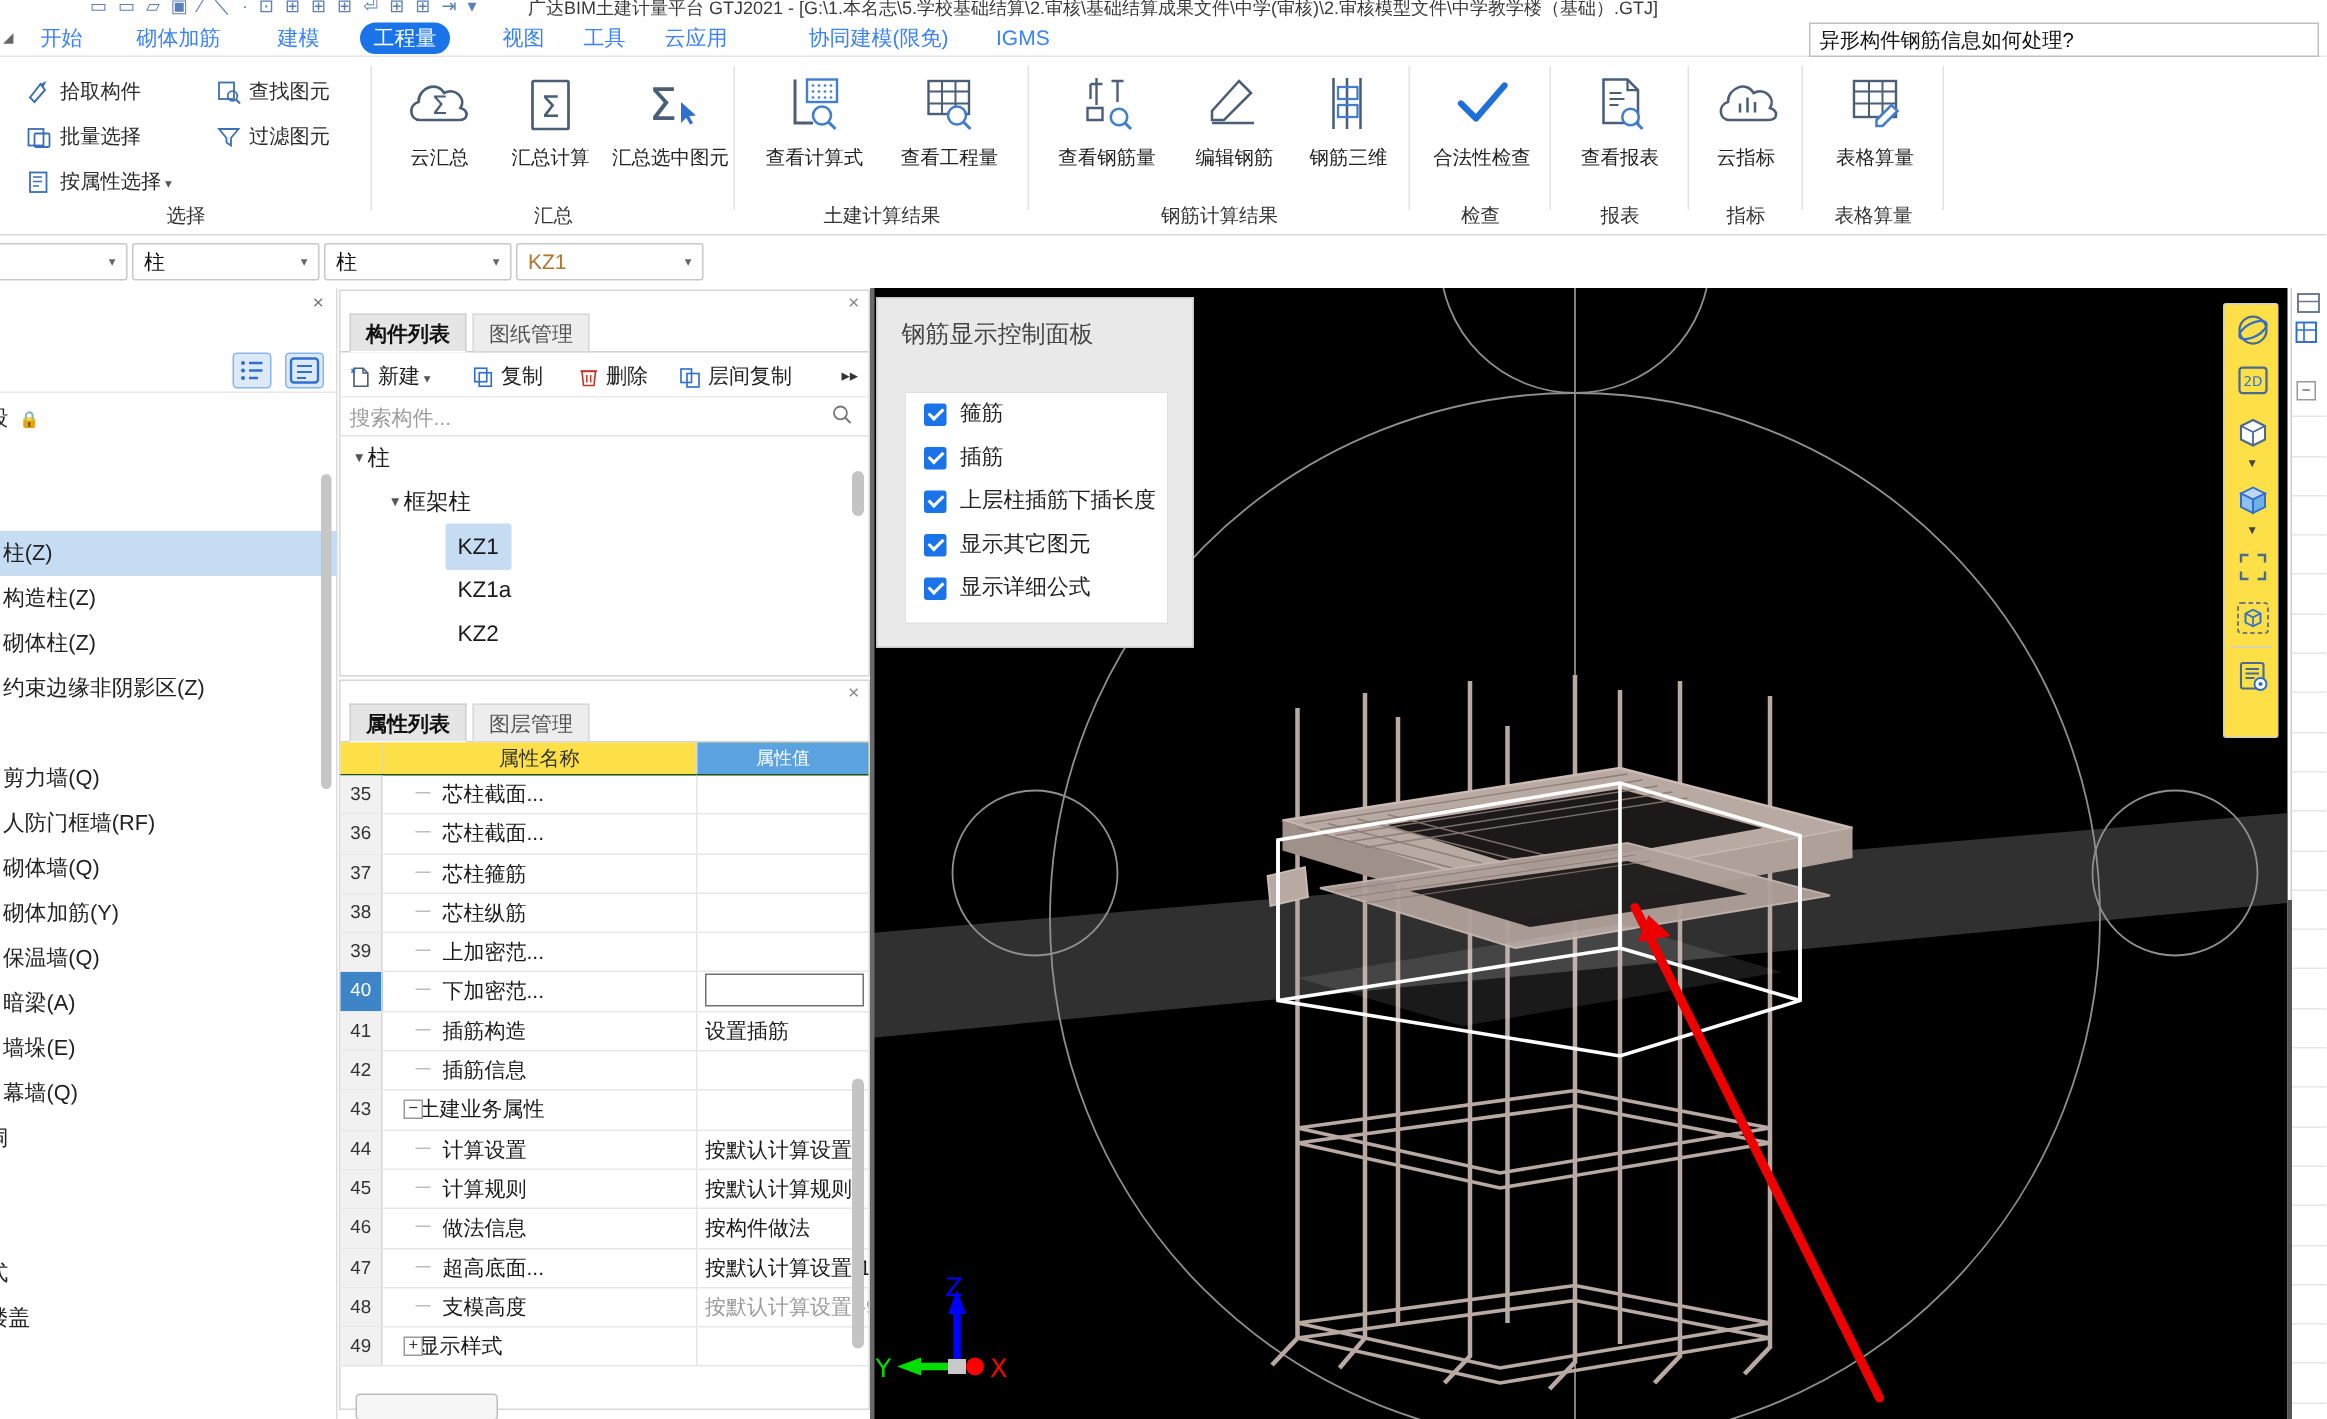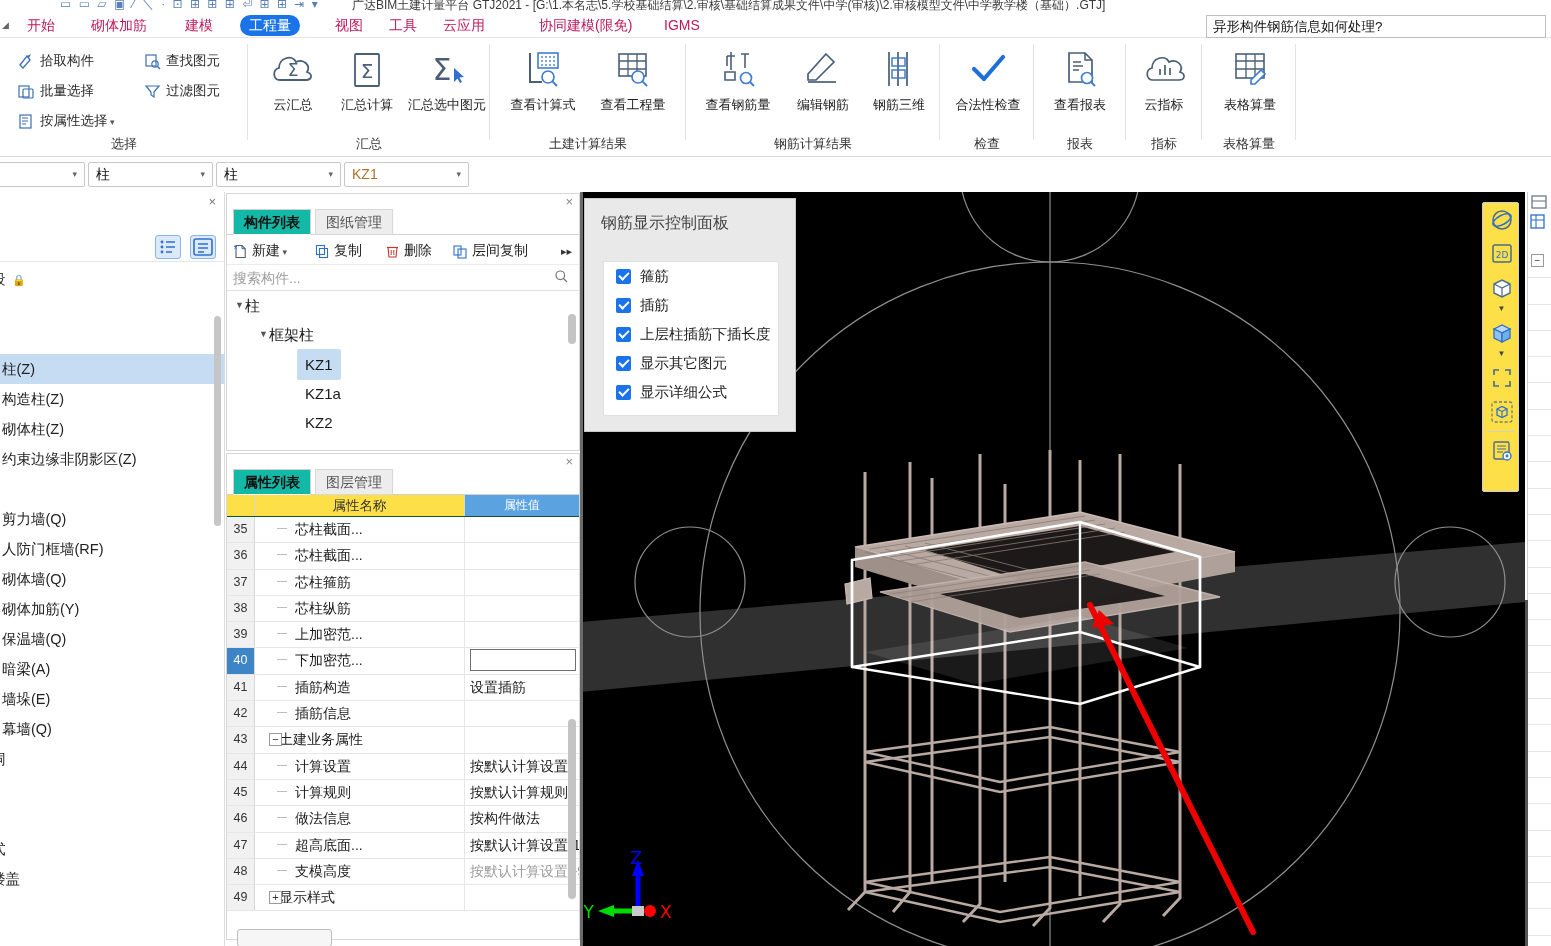--- a/index.html
+++ b/index.html
@@ -21,21 +21,21 @@
   .titlebar .qat{ position:absolute; left:60px; top:-4px; letter-spacing:2px; color:#5b7fb8; font-size:12px;}
   .titlebar .ttext{ position:absolute; left:352px; top:-3px; font-size:12px; color:#3a3a3a;}
 
   
   .menubar{
     position:absolute; left:0; top:12px; width:1551px; height:26px;
     background:#ffffff; border-bottom:1px solid #e6e6e6;
   }
   .menubar .mitem{
     position:absolute; top:3px; height:21px; line-height:21px;
-    padding:0 9px; font-size:14px; color:#be185d; cursor:default; white-space:nowrap;
+    padding:0 9px; font-size:14px; color:#3b82f6; cursor:default; white-space:nowrap;
   }
   .menubar .mitem.active{
     background:#1a73e8; color:#fff; border-radius:11px;
   }
   .menubar .collapse{ position:absolute; left:2px; top:8px; font-size:9px; color:#666;}
 
   
   .ribbon{
     position:absolute; left:0; top:38px; width:1551px; height:119px;
     background:#ffffff; border-bottom:1px solid #d8d8d8;
@@ -83,21 +83,21 @@
   .lp-sb{ position:absolute; right:3px; top:124px; width:7px; height:210px; background:#c6c6c6; border-radius:4px;}
 
   
   .cmpPanel{
     position:absolute; left:226px; top:193px; width:354px; height:258px;
     background:#fff; border:1px solid #d6d6d6;
   }
   .pclose{ position:absolute; right:6px; top:0px; font-size:13px; color:#888; cursor:default;}
   .tabs{ position:absolute; left:0; top:15px; width:100%; height:26px; border-bottom:1px solid #d0d0d0;}
   .tab{ position:absolute; top:0; height:26px; line-height:25px; padding:0 10px; font-size:14px; color:#444; cursor:default;}
-  .tab.on{ background:#14b8a6; color:#111; font-weight:bold; border:1px solid #d0d0d0; border-bottom:1px solid #fff;}
+  .tab.on{ background:#e5e5e5; color:#111; font-weight:bold; border:1px solid #d0d0d0; border-bottom:1px solid #fff;}
   .tab.off{ background:#ededed; color:#555; border:1px solid #d8d8d8;}
 
   .cmdbar{ position:absolute; left:0; top:41px; width:100%; height:30px; border-bottom:1px solid #ececec;}
   .cmd{ position:absolute; top:4px; height:22px; line-height:22px; font-size:14px; color:#222; white-space:nowrap; cursor:default;}
   .cmd .cic{ display:inline-block; width:19px; text-align:center; vertical-align:middle;}
 
   .searchrow{ position:absolute; left:0; top:71px; width:100%; height:26px; border-bottom:1px solid #e2e2e2;}
   .searchrow input{
     position:absolute; left:6px; top:3px; width:300px; height:20px; border:none; outline:none;
     font-size:14px; color:#333; font-family:inherit; background:transparent;

